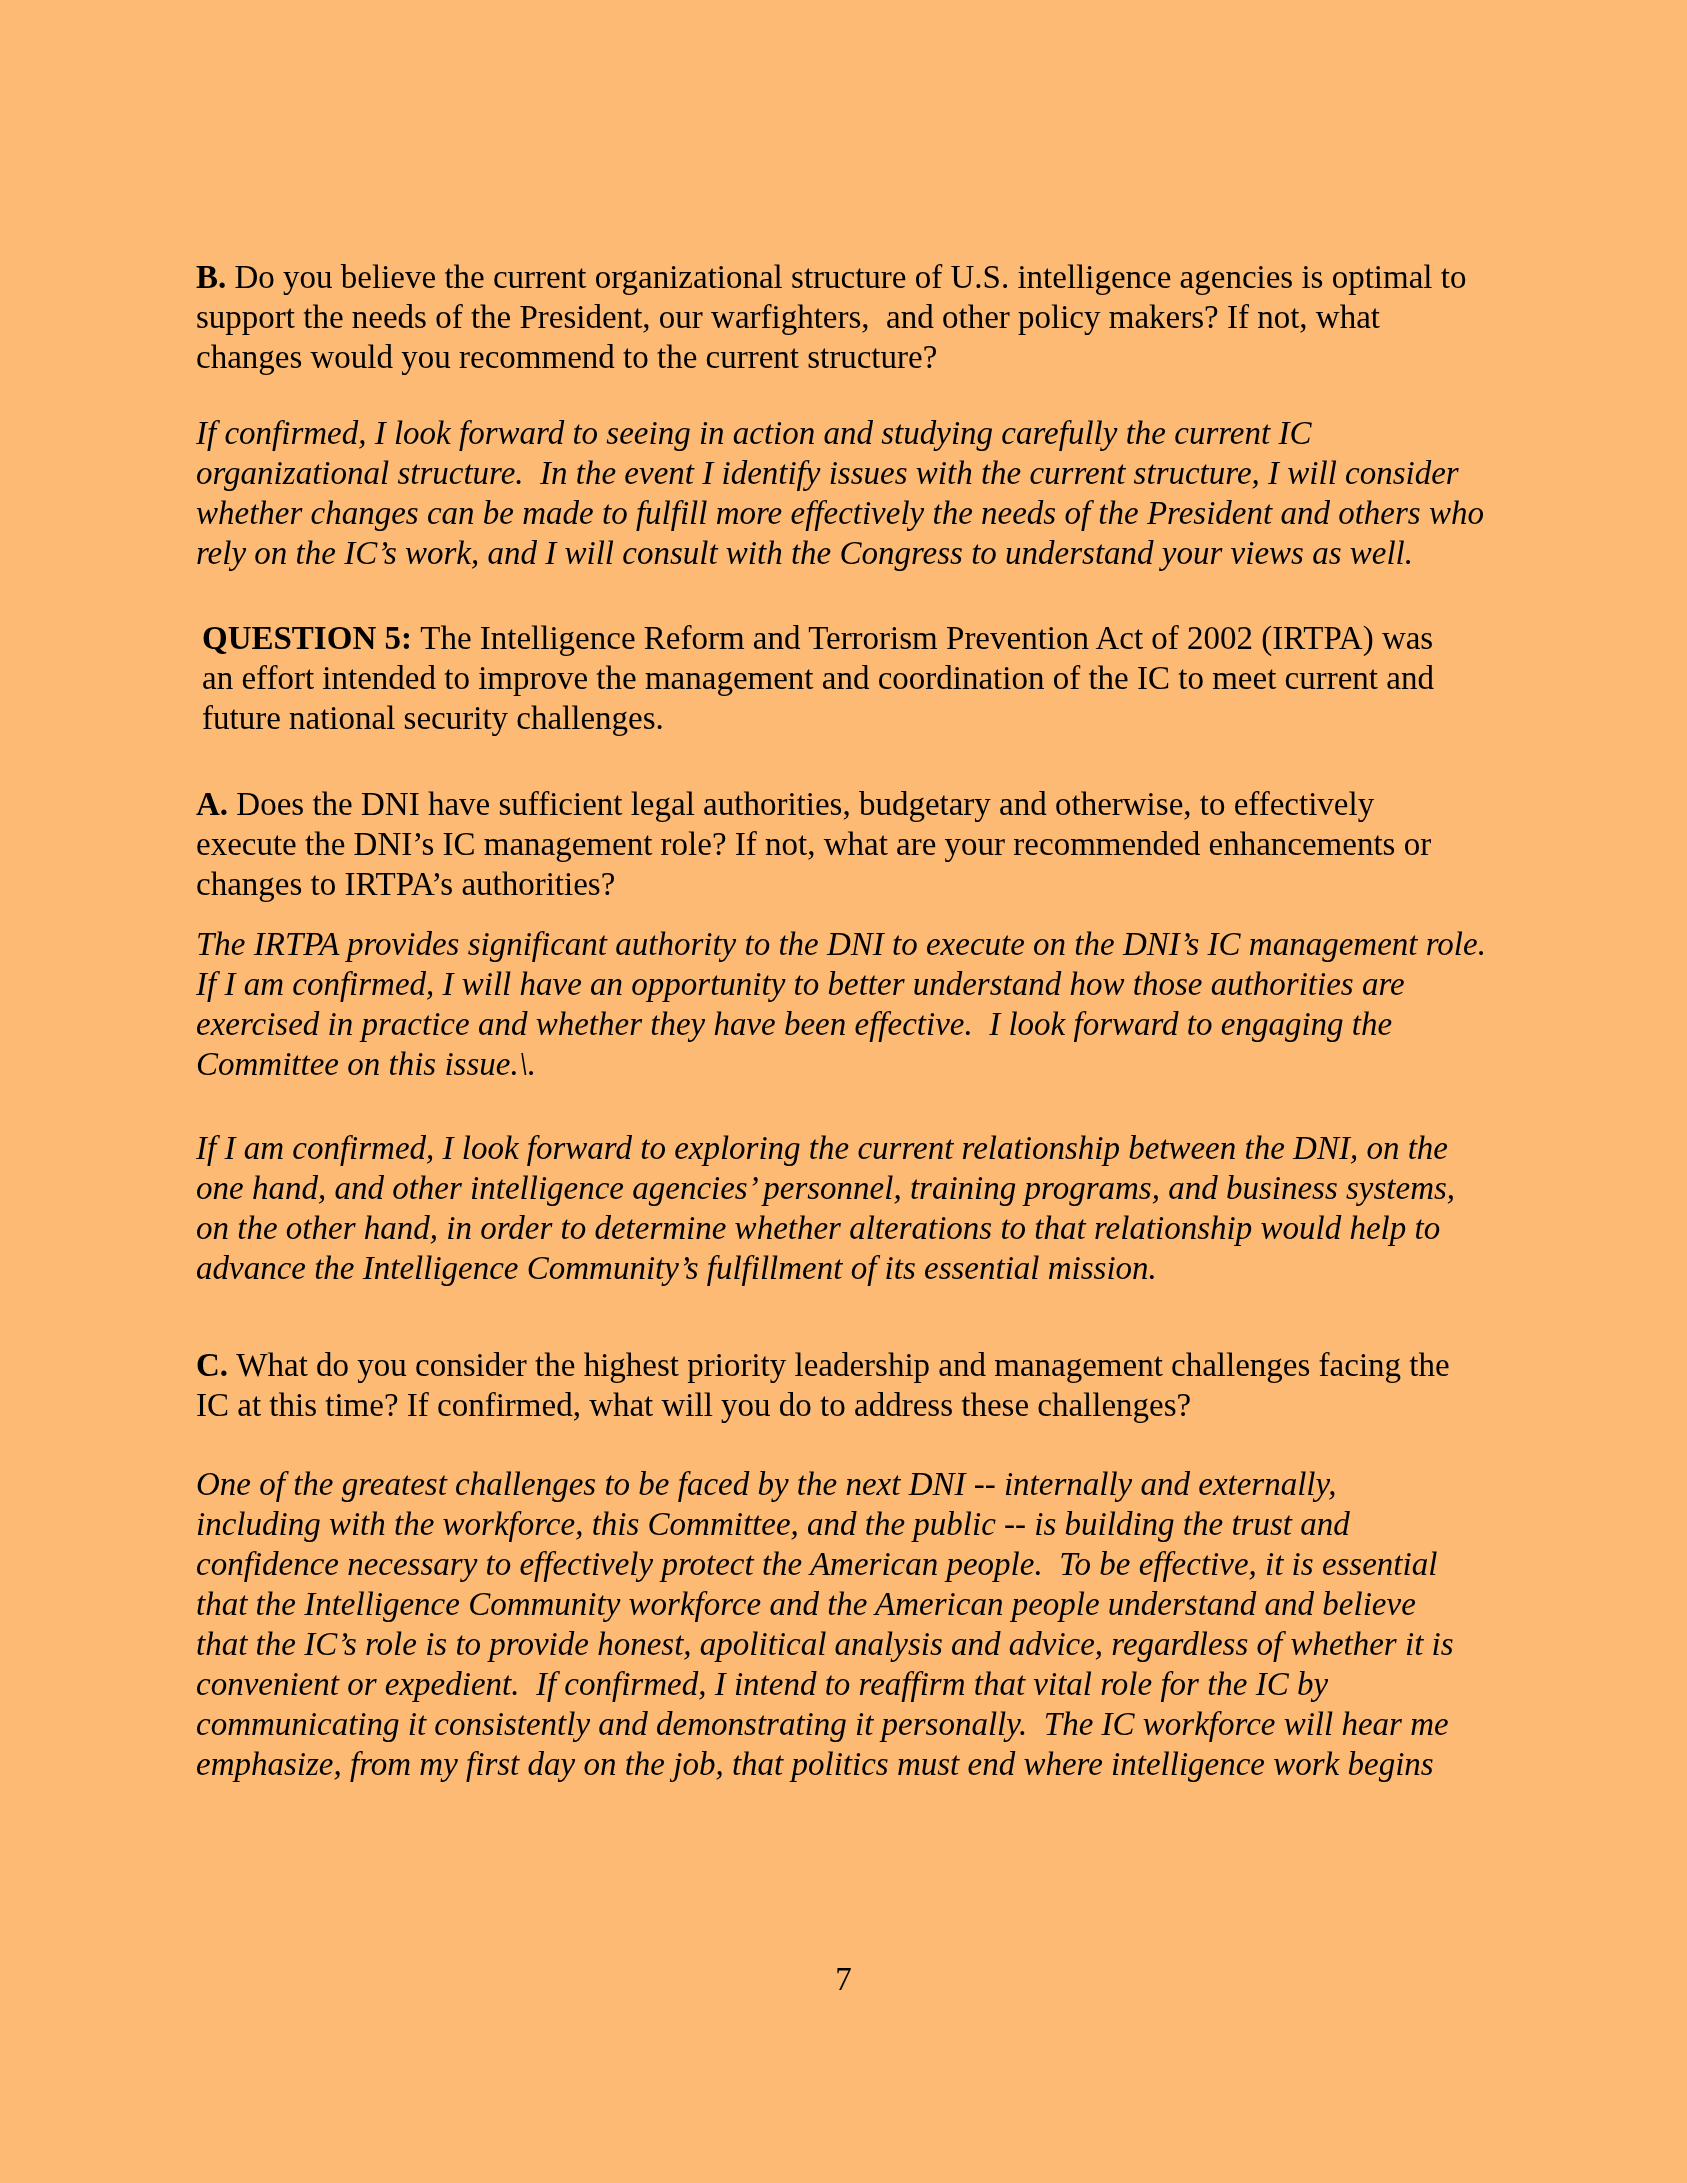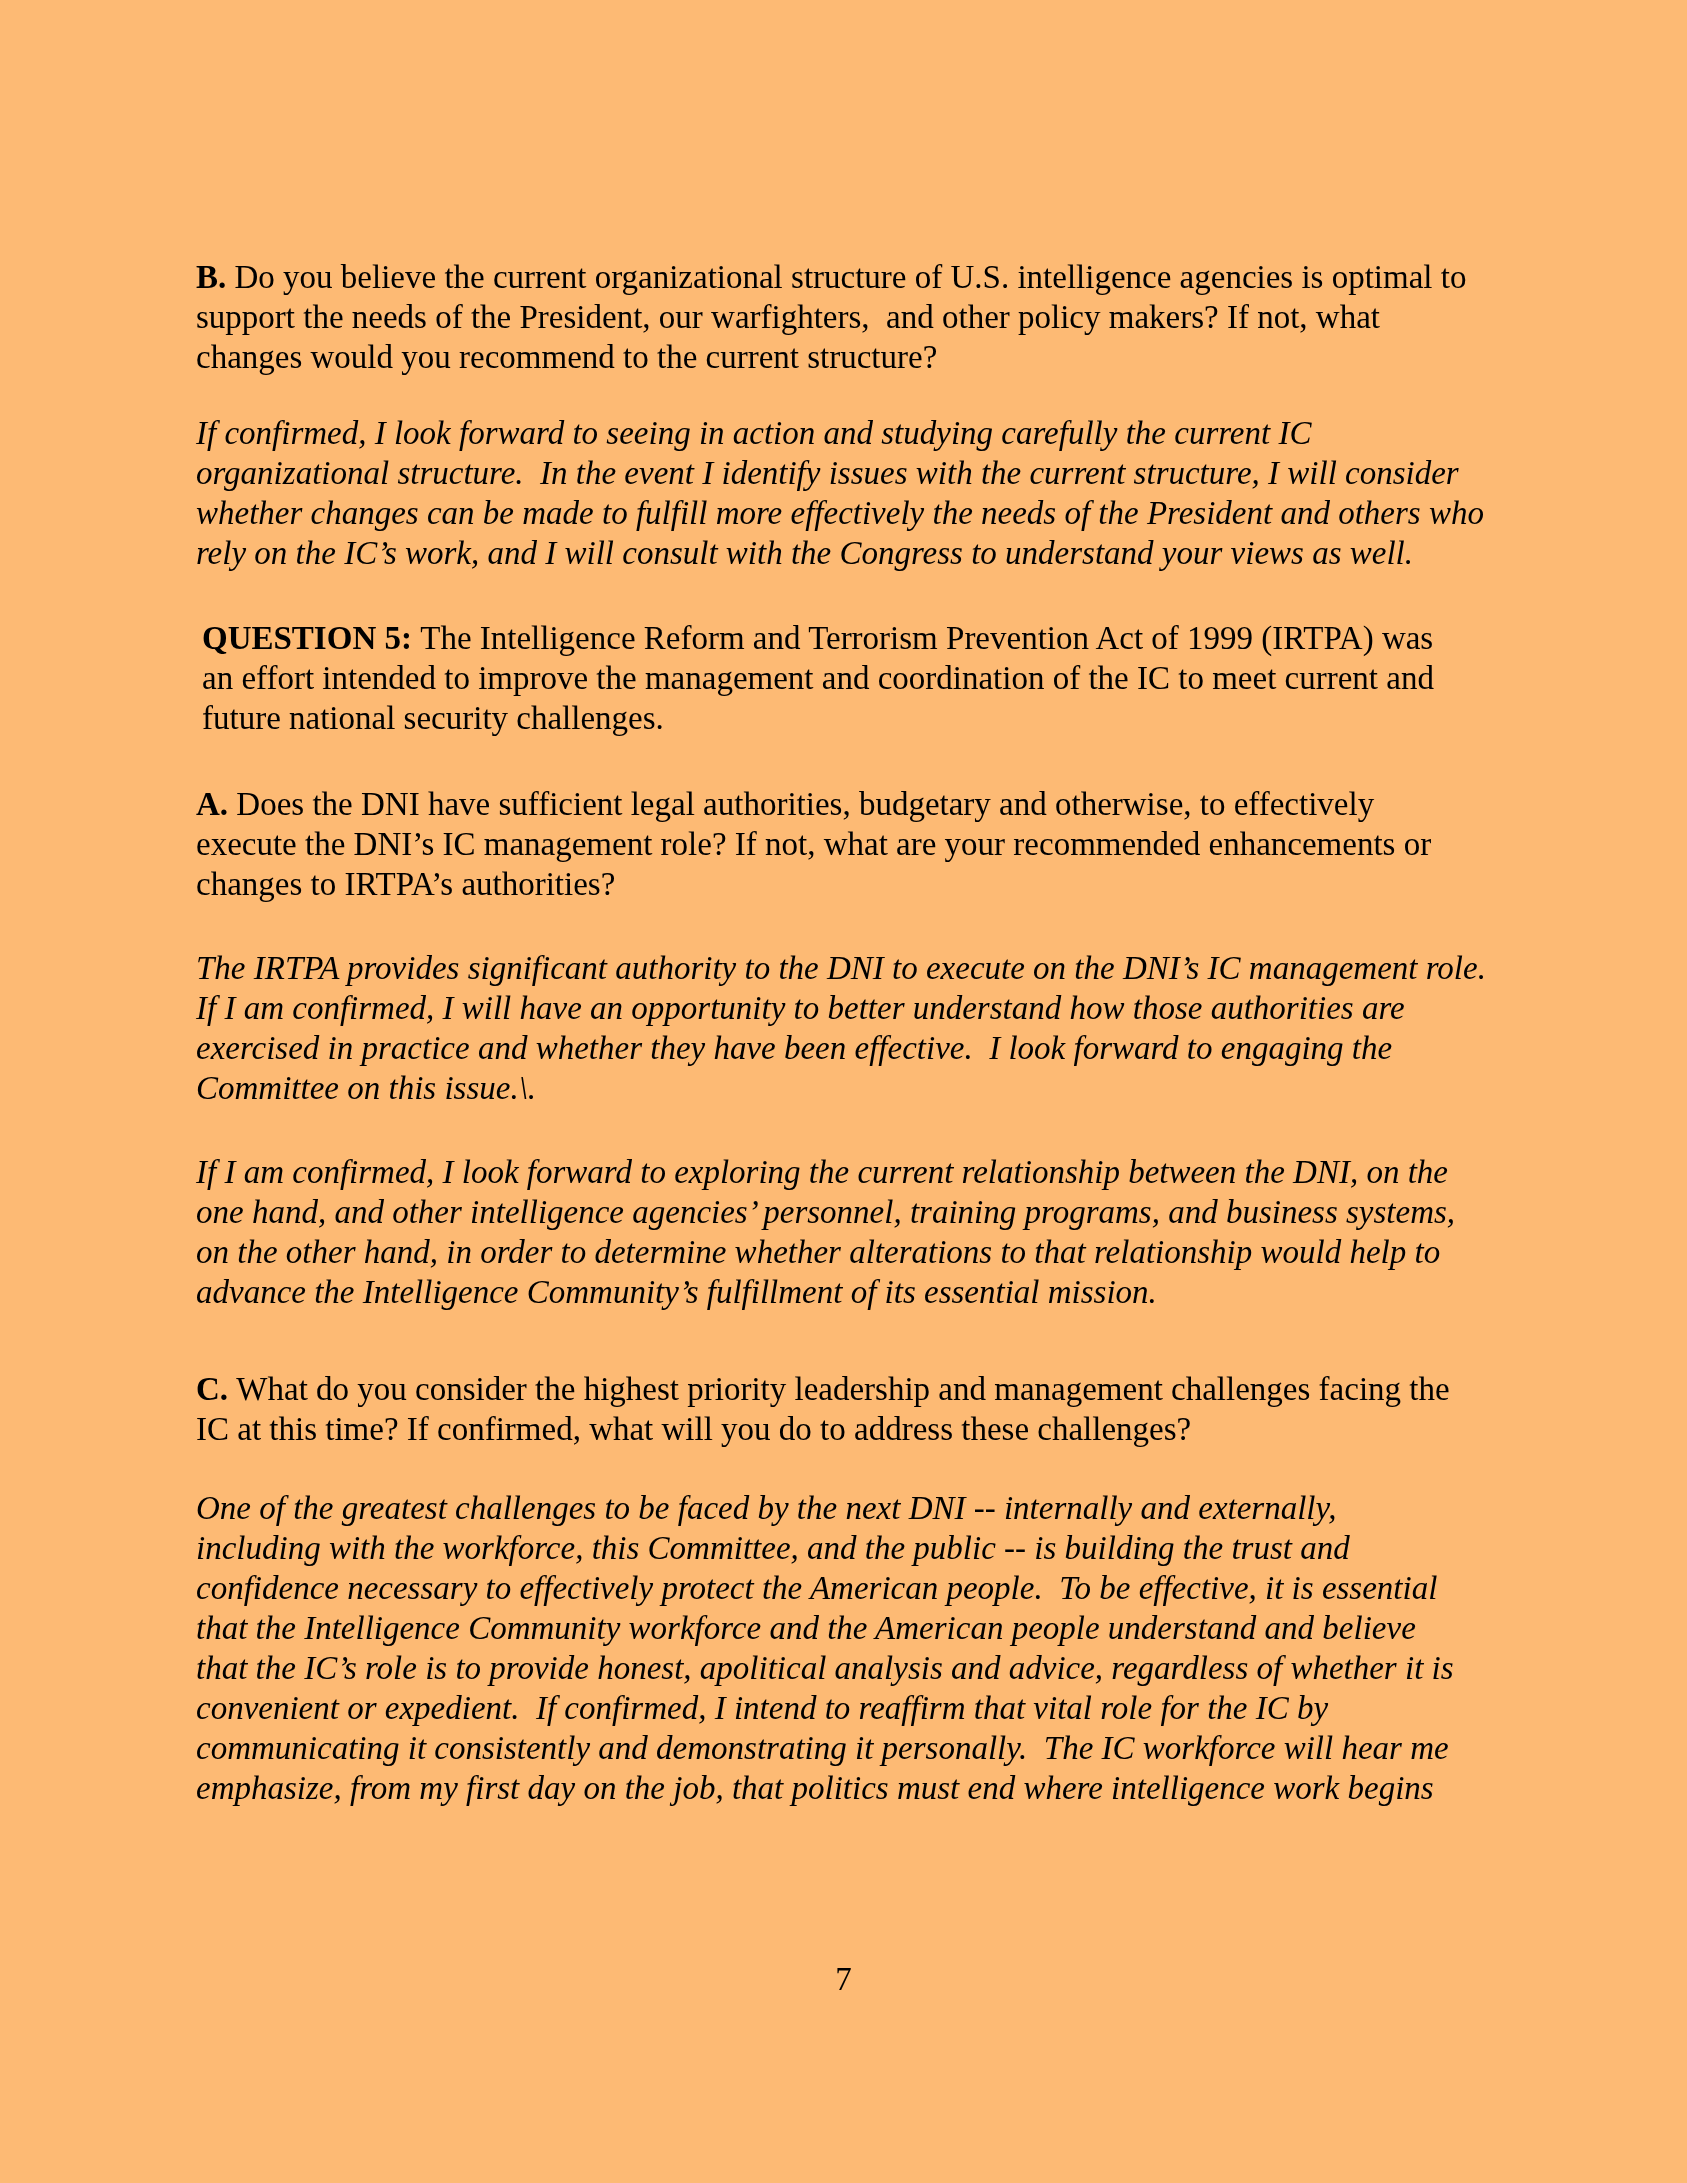--- a/index.html
+++ b/index.html
@@ -55,25 +55,25 @@
 
     <div class="para question" style="margin-bottom:36px"><span class="lead">B. </span><span class="line-block">Do you believe the current organizational structure of U.S. intelligence agencies is optimal to
 support the needs of the President, our warfighters,  and other policy makers? If not, what
 changes would you recommend to the current structure?</span></div>
 
     <div class="para answer" style="margin-bottom:45px"><span class="line-block">If confirmed, I look forward to seeing in action and studying carefully the current IC
 organizational structure.  In the event I identify issues with the current structure, I will consider
 whether changes can be made to fulfill more effectively the needs of the President and others who
 rely on the IC’s work, and I will consult with the Congress to understand your views as well.</span></div>
 
-    <div class="para question indented" style="margin-bottom:46px"><span class="lead">QUESTION 5: </span><span class="line-block">The Intelligence Reform and Terrorism Prevention Act of 1999 (IRTPA) was
+    <div class="para question indented" style="margin-bottom:46px"><span class="lead">QUESTION 5: </span><span class="line-block">The Intelligence Reform and Terrorism Prevention Act of 2002 (IRTPA) was
 an effort intended to improve the management and coordination of the IC to meet current and
 future national security challenges.</span></div>
 
-    <div class="para question" style="margin-bottom:44px"><span class="lead">A. </span><span class="line-block">Does the DNI have sufficient legal authorities, budgetary and otherwise, to effectively
+    <div class="para question" style="margin-bottom:20px"><span class="lead">A. </span><span class="line-block">Does the DNI have sufficient legal authorities, budgetary and otherwise, to effectively
 execute the DNI’s IC management role? If not, what are your recommended enhancements or
 changes to IRTPA’s authorities?</span></div>
 
     <div class="para answer" style="margin-bottom:44px"><span class="line-block">The IRTPA provides significant authority to the DNI to execute on the DNI’s IC management role.
 If I am confirmed, I will have an opportunity to better understand how those authorities are
 exercised in practice and whether they have been effective.  I look forward to engaging the
 Committee on this issue.\.</span></div>
 
 
     <div class="para answer" style="margin-bottom:57px"><span class="line-block">If I am confirmed, I look forward to exploring the current relationship between the DNI, on the

